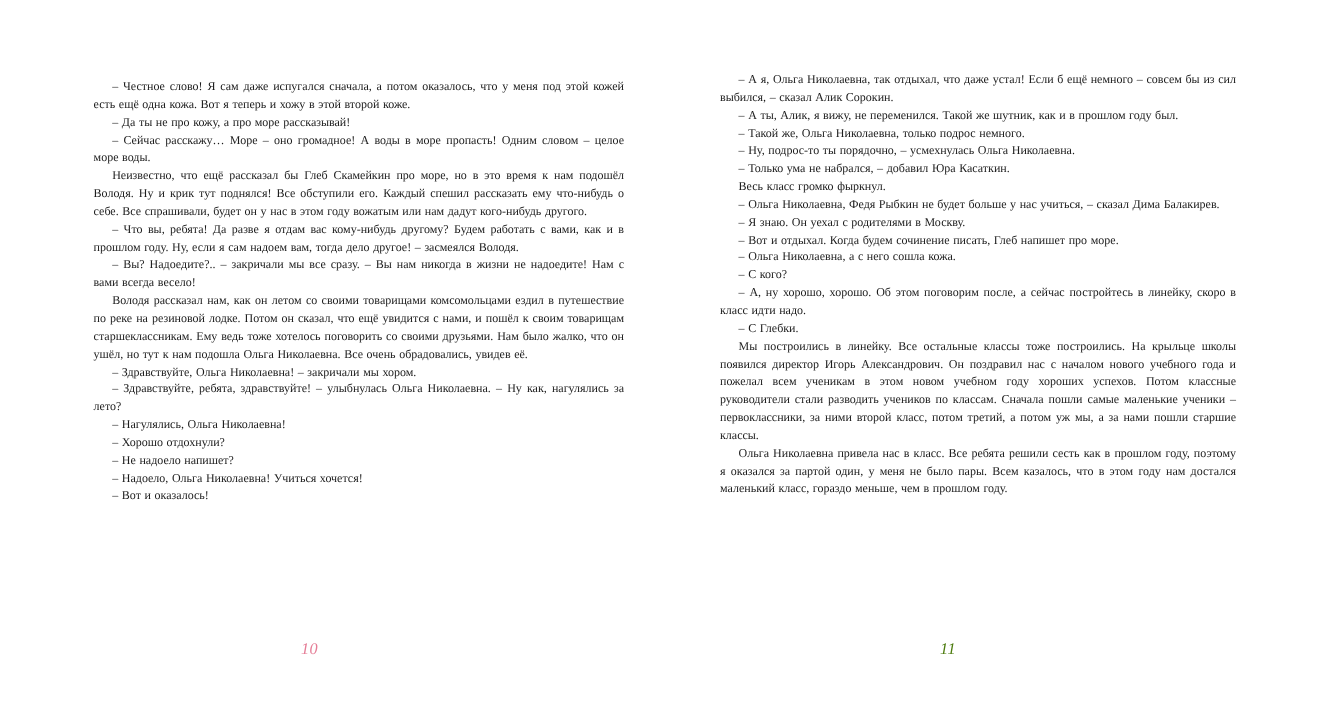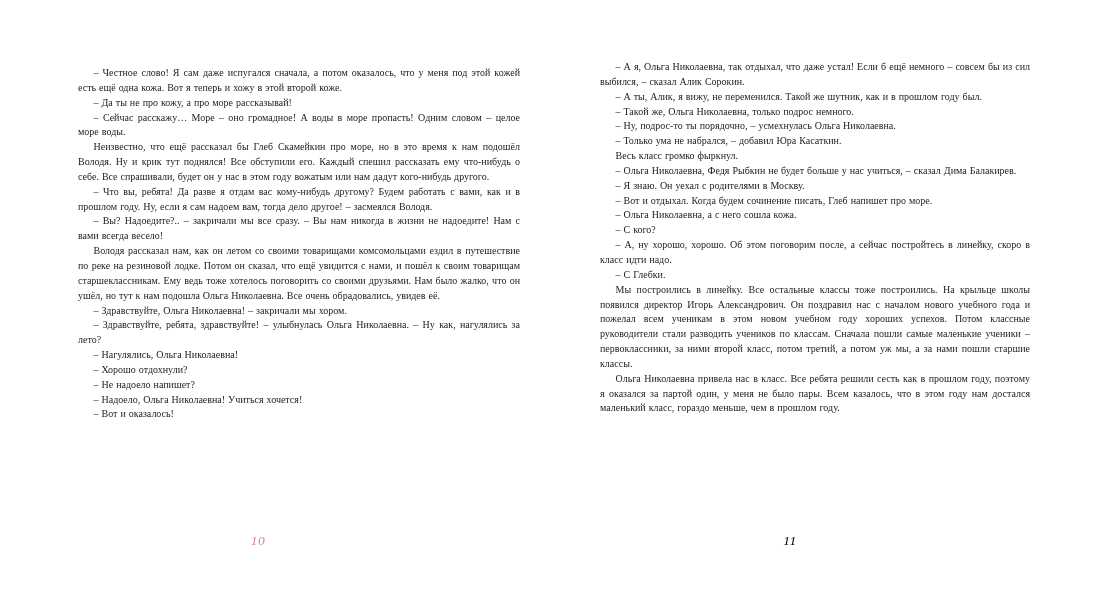--- a/index.html
+++ b/index.html
@@ -100,16 +100,16 @@
         <p>– Ольга Николаевна, Федя Рыбкин не будет больше у нас учиться, – сказал Дима Балакирев.</p>
         <p>– Я знаю. Он уехал с родителями в Москву.</p>
         <p>– Вот и отдыхал. Когда будем сочинение писать, Глеб напишет про море.</p>
         <p>– Ольга Николаевна, а с него сошла кожа.</p>
         <p>– С кого?</p>
         <p>– А, ну хорошо, хорошо. Об этом поговорим после, а сейчас постройтесь в линейку, скоро в класс идти надо.</p>
         <p>– С Глебки.</p>
         <p>Мы построились в линейку. Все остальные классы тоже построились. На крыльце школы появился директор Игорь Александрович. Он поздравил нас с началом нового учебного года и пожелал всем ученикам в этом новом учебном году хороших успехов. Потом классные руководители стали разводить учеников по классам. Сначала пошли самые маленькие ученики – первоклассники, за ними второй класс, потом третий, а потом уж мы, а за нами пошли старшие классы.</p>
         <p>Ольга Николаевна привела нас в класс. Все ребята решили сесть как в прошлом году, поэтому я оказался за партой один, у меня не было пары. Всем казалось, что в этом году нам достался маленький класс, гораздо меньше, чем в прошлом году.</p>
       </div>
-    <div class="page-number" style="color: #000000;">11</div>
+    <div class="page-number" style="color: #4d7c0f;">11</div>
   </div>
 
 </div>
 
 </body></html>

